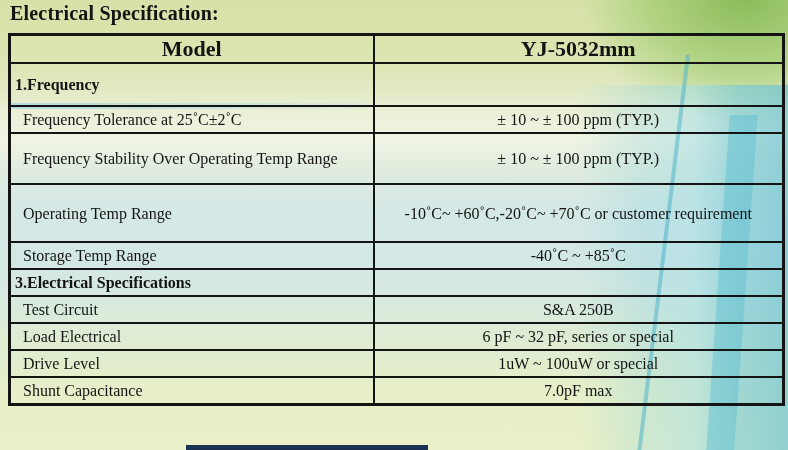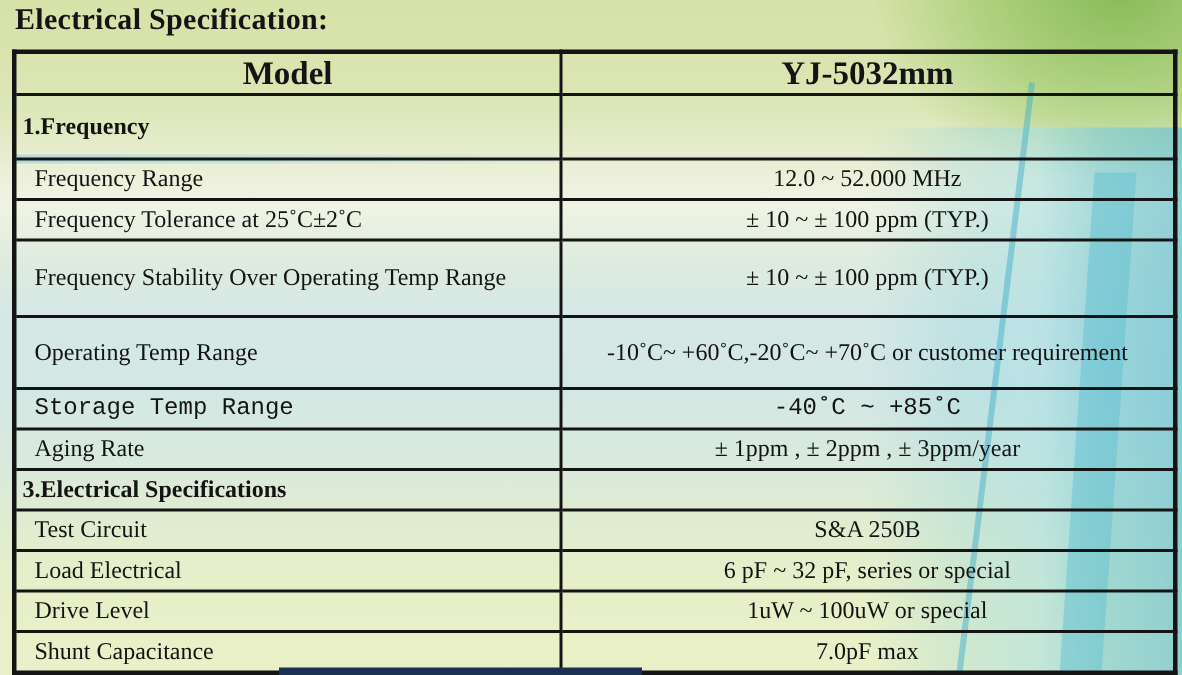--- a/index.html
+++ b/index.html
@@ -63,22 +63,22 @@
   td.label-cell { text-align:left; padding:1px 6px 1px 12px; line-height:23px; }
   tr.section td.label-cell { font-weight:bold; padding-left:4px; }
   td.value-cell { text-align:center; padding:1px 4px; }
   .value-cell .val { display:inline-block; max-width:352px; line-height:23px; }
 
   tr.row-0  { height:43px;margin-top:44px; }
   tr.row-1  { height:25px; }
   tr.row-2  { height:26px; }
   tr.row-3  { height:51px; }
   tr.row-4  { height:25px; }
-  tr.row-5  { height:48px; }
-  tr.row-6  { height:24px;font-family:Liberation Mono, monospace; }
+  tr.row-5  { height:58px; }
+  tr.row-6  { height:24px; }
   tr.row-7  { height:25px; }
   tr.row-8  { height:26px; }
   tr.row-9  { height:26px; }
   tr.row-10 { height:25px; }
   tr.row-11 { height:25px; }
   tr.row-12 { height:27px; }
 
   .bottom-bar {
     position:absolute; left:186px; bottom:0; width:242px; height:5px;
     background:var(--bottom_bar_navy, #1b3153);
@@ -106,43 +106,35 @@
       <tr class="header-row">
         <th>Model</th>
         <th>YJ-5032mm</th>
       </tr>
     </thead>
     <tbody>
         <tr class="row-0 section">
     <td class="label-cell">1.Frequency</td>
     <td class="value-cell"><span class="val"></span></td>
   </tr>
-        <tr class="row-1 data">
-    <td class="label-cell">Frequency Range</td>
-    <td class="value-cell"><span class="val">12.0 ~ 52.000 MHz</span></td>
-  </tr>
         <tr class="row-2 data">
     <td class="label-cell">Frequency Tolerance at 25˚C±2˚C</td>
     <td class="value-cell"><span class="val">± 10 ~ ± 100 ppm (TYP.)</span></td>
   </tr>
         <tr class="row-3 data">
     <td class="label-cell">Frequency Stability Over Operating Temp Range</td>
     <td class="value-cell"><span class="val">± 10 ~ ± 100 ppm (TYP.)</span></td>
   </tr>
         <tr class="row-5 data">
     <td class="label-cell">Operating Temp Range</td>
     <td class="value-cell"><span class="val">-10˚C~ +60˚C,-20˚C~ +70˚C or customer requirement</span></td>
   </tr>
         <tr class="row-6 data">
     <td class="label-cell">Storage Temp Range</td>
     <td class="value-cell"><span class="val">-40˚C ~ +85˚C</span></td>
-  </tr>
-        <tr class="row-7 data">
-    <td class="label-cell">Aging Rate</td>
-    <td class="value-cell"><span class="val">± 1ppm , ± 2ppm , ± 3ppm/year</span></td>
   </tr>
         <tr class="row-8 section">
     <td class="label-cell">3.Electrical Specifications</td>
     <td class="value-cell"><span class="val"></span></td>
   </tr>
         <tr class="row-9 data">
     <td class="label-cell">Test Circuit</td>
     <td class="value-cell"><span class="val">S&amp;A 250B</span></td>
   </tr>
         <tr class="row-10 data">

